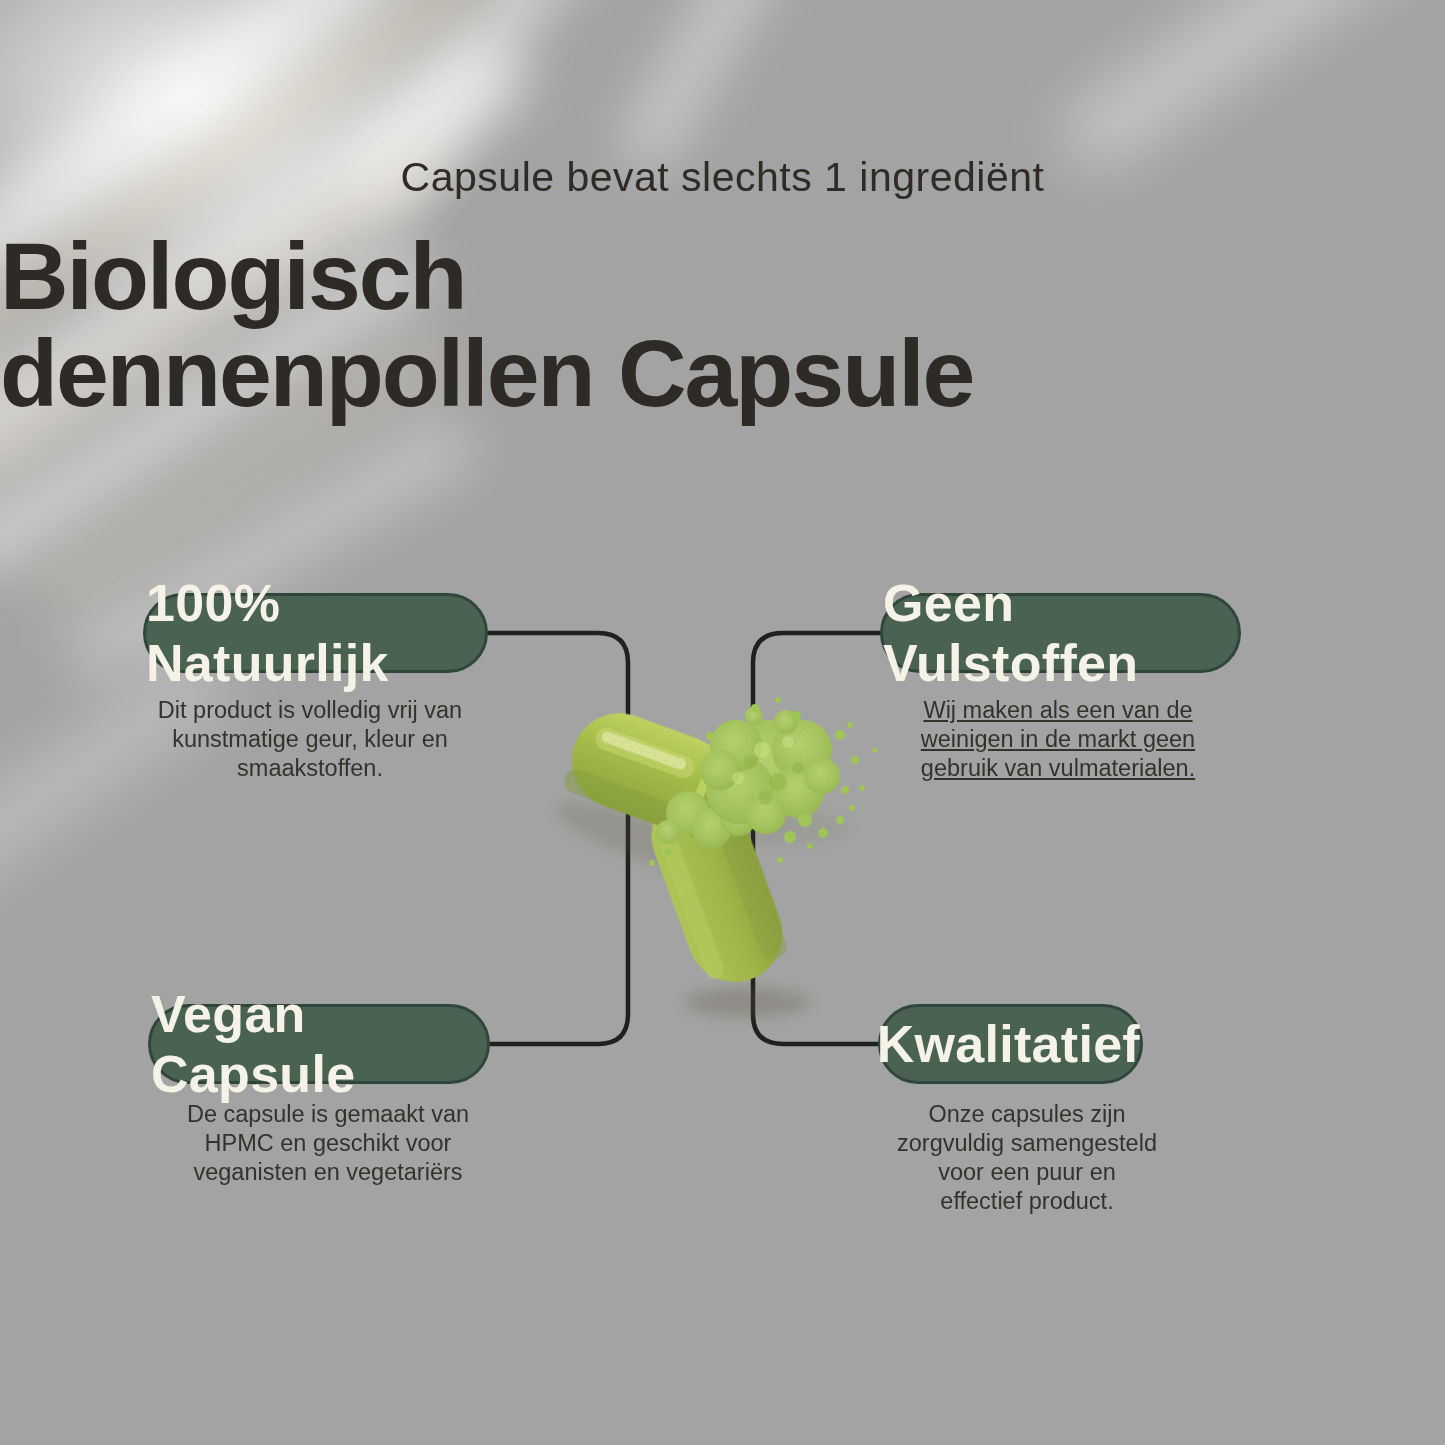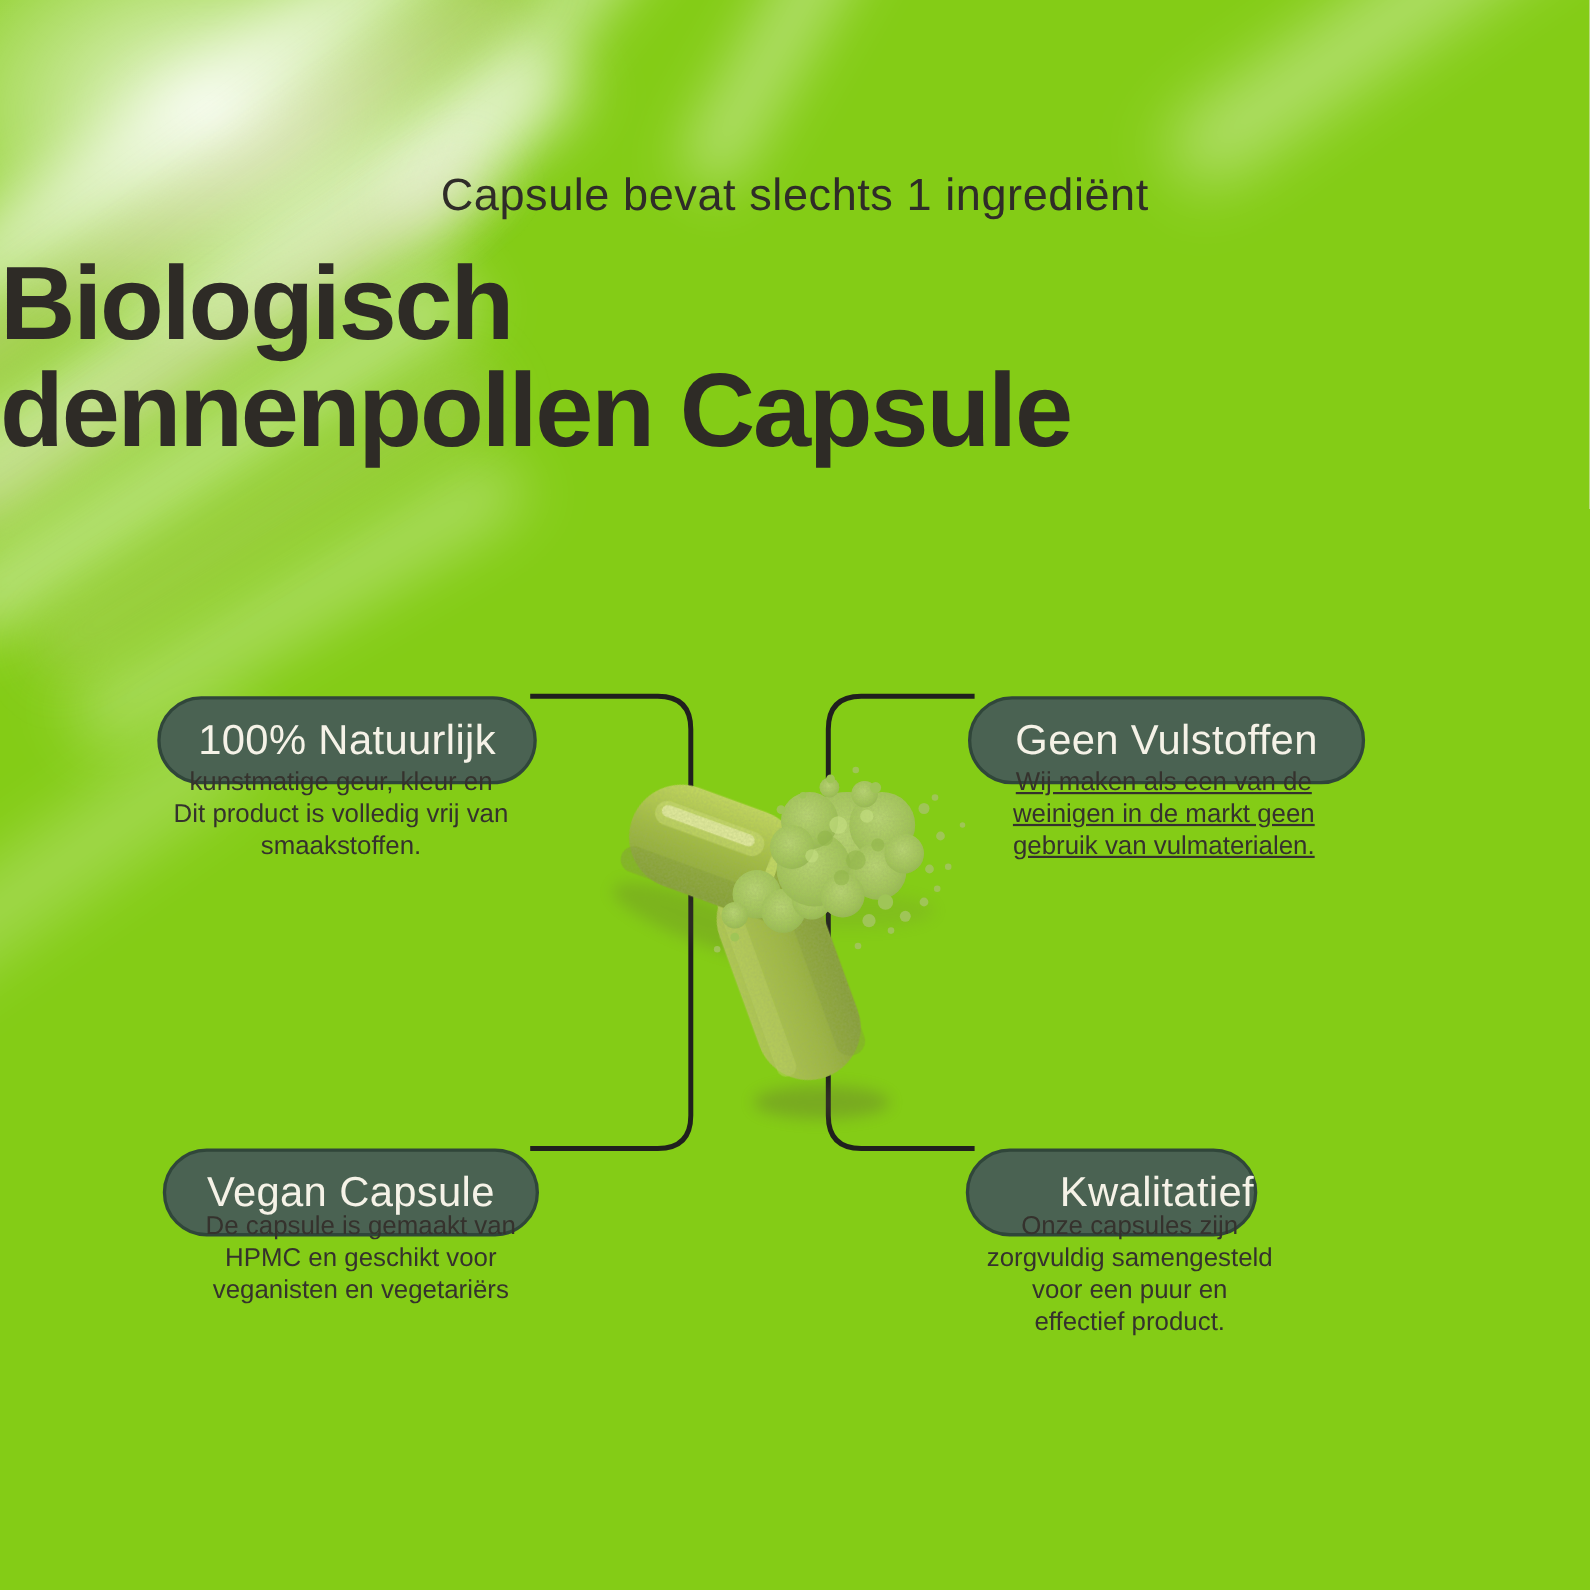--- a/index.html
+++ b/index.html
@@ -1,38 +1,37 @@
 <!DOCTYPE html>
 <html><head>
 <meta charset="utf-8">
 <style>
   html,body{margin:0;padding:0;background:#e9e5d8;}
   .canvas{
     position:relative;width:1445px;height:1445px;overflow:hidden;
-    background:#84cc16;
+    background:#a3a3a3;
     font-family:"Liberation Sans", sans-serif;
   }
   .decor{position:absolute;pointer-events:none;}
   .kicker{
     position:absolute;top:154px;left:0;width:100%;text-align:center;
     font-size:41px;font-weight:500;color:#2f2c28;letter-spacing:.5px;
   }
   .title{
     position:absolute;top:228px;left:0;width:100%;text-align:left;
     font-size:95px;line-height:97px;font-weight:800;color:#2e2b26;
     letter-spacing:-2px;margin:0;
   }
   svg.connectors{position:absolute;left:0;top:0;}
   svg.capsule-art{position:absolute;left:540px;top:650px;}
   .badge{
     position:absolute;display:flex;align-items:center;justify-content:center;
     background:#4a6252;border:3px solid #30463a;border-radius:999px;
-    color:#f5f2e7;font-size:38px;font-weight:normal;letter-spacing:.3px;
+    color:#f5f2e7;font-size:52px;font-weight:bold;letter-spacing:.3px;
     box-sizing:border-box;
-    margin-top:40px;
   }
   .badge-tl{left:143px;top:593px;width:345px;height:80px;}
   .badge-tr{left:880px;top:593px;width:361px;height:80px;}
   .badge-bl{left:148px;top:1004px;width:342px;height:80px;}
   .badge-br{left:878px;top:1004px;width:265px;height:80px;justify-content:flex-end;}
   .desc{
     position:absolute;width:400px;text-align:center;color:#35322d;
     font-size:23.5px;line-height:29px;font-weight:500;
   }
   .desc-tl{left:110px;top:696px;}
@@ -182,22 +181,22 @@
     <span>Geen Vulstoffen</span>
   </div>
   <div class="badge badge-bl">
     <span>Vegan Capsule</span>
   </div>
   <div class="badge badge-br">
     <span>Kwalitatief</span>
   </div>
 
   <div class="desc desc-tl">
+    <div>Dit product is volledig vrij van</div>
     <div>kunstmatige geur, kleur en</div>
-    <div>Dit product is volledig vrij van</div>
     <div>smaakstoffen.</div>
   </div>
   <div class="desc desc-tr">
     <div>Wij maken als een van de</div>
     <div>weinigen in de markt geen</div>
     <div>gebruik van vulmaterialen.</div>
   </div>
   <div class="desc desc-bl">
     <div>De capsule is gemaakt van</div>
     <div>HPMC en geschikt voor</div>

